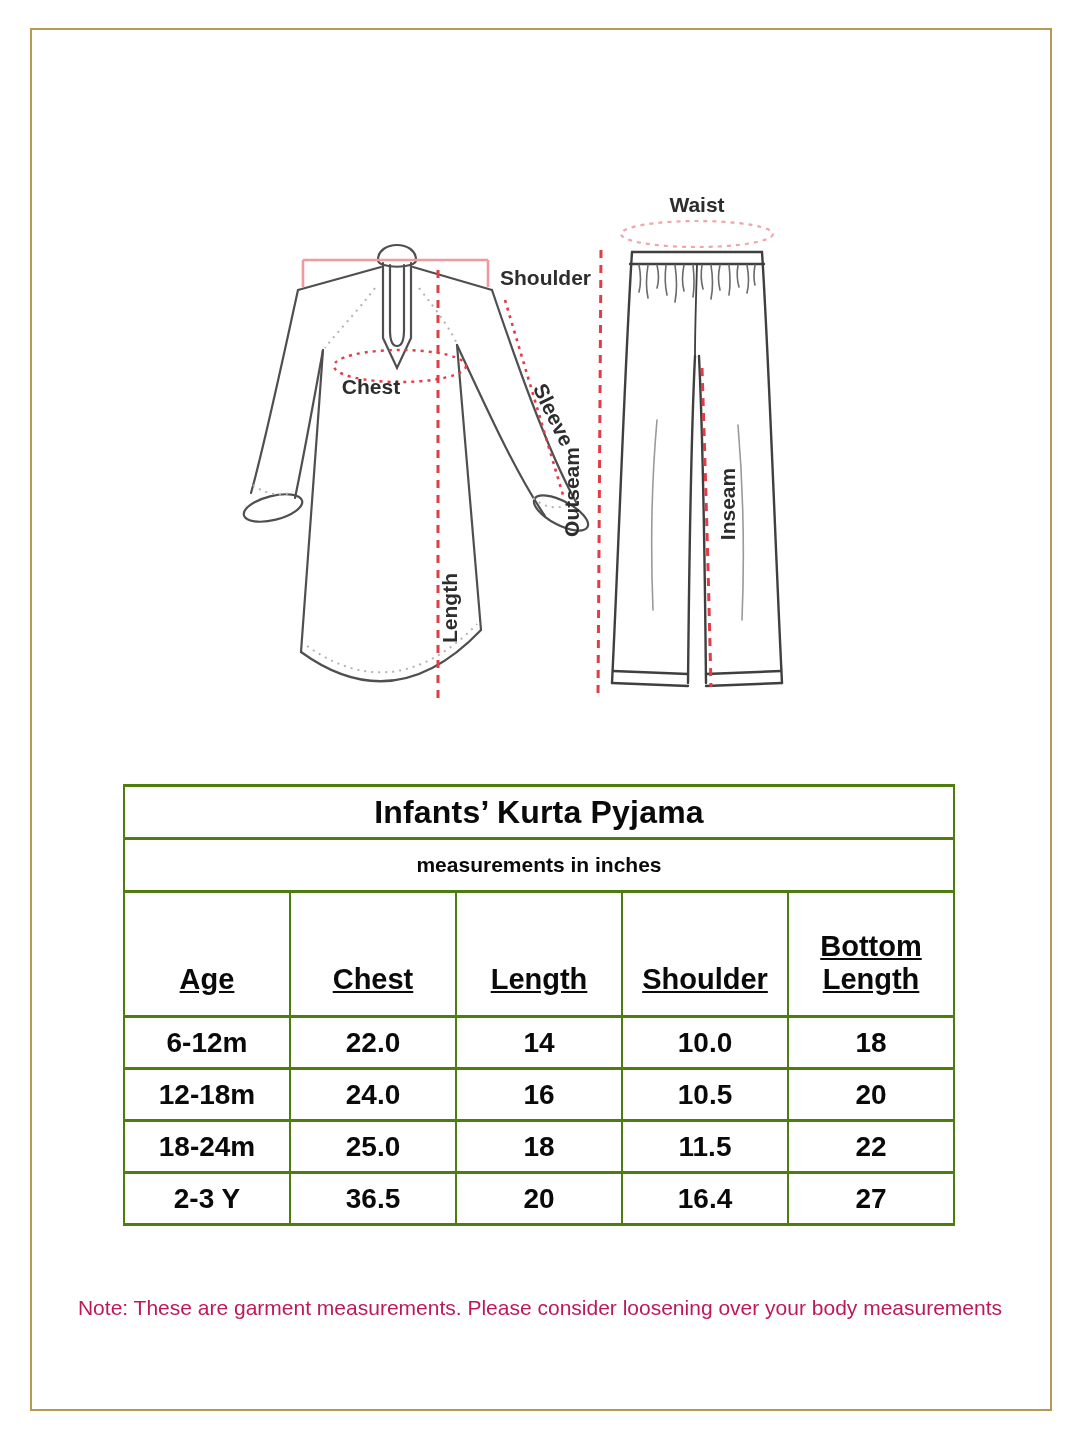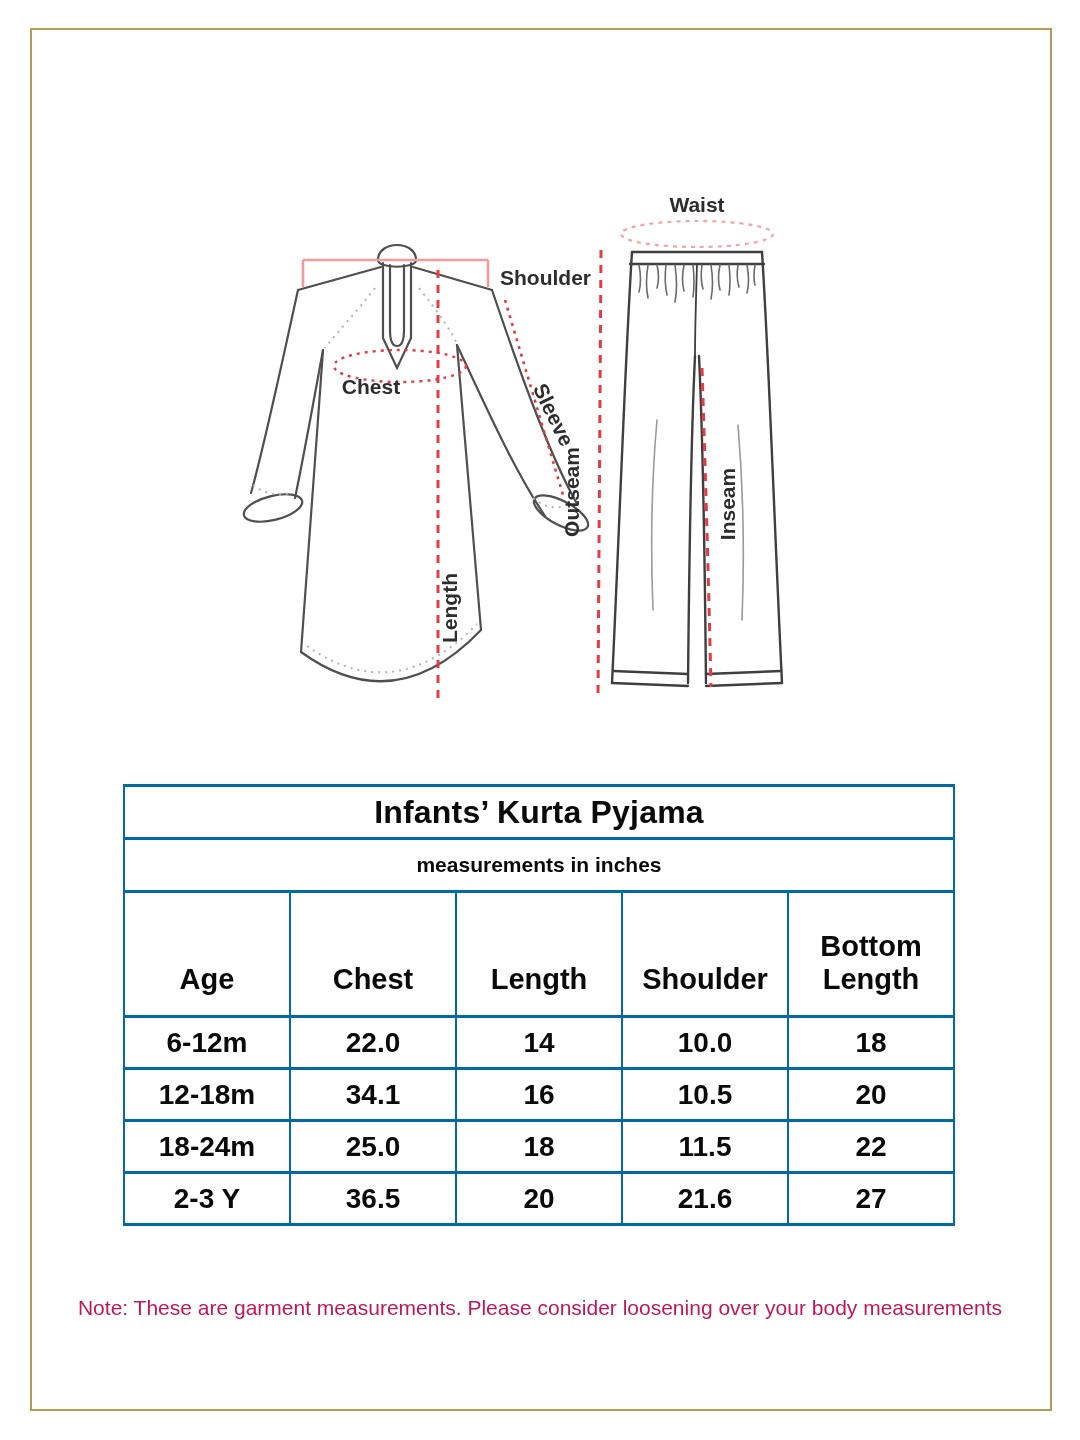--- a/index.html
+++ b/index.html
@@ -20,26 +20,26 @@
   .logo-mark{position:absolute;right:-48px;top:-52px;width:64px;height:64px;}
 
   
   .diagram{position:absolute;left:195px;top:160px;width:680px;height:595px;}
   .diagram text{font-family:"Liberation Sans",sans-serif;font-size:21px;font-weight:bold;
                 fill:#2d2d2d;}
 
   
   .size-table{position:absolute;left:123px;top:784px;width:832px;border-collapse:collapse;
               table-layout:fixed;background:#fff;color:#0a0a0a;}
-  .size-table td{border:2px solid #0369a1;text-align:center;font-weight:bold;
+  .size-table td{border:2px solid #4d7c0f;text-align:center;font-weight:bold;
                  padding:0;overflow:hidden;}
   .size-table tr td{border-top-width:3px;border-bottom-width:3px;}
   td.t-title{font-size:32px;height:50px;letter-spacing:0.2px;}
   td.t-sub{font-size:21px;height:50px;}
-  tr.t-head td{font-size:29px;height:102px;vertical-align:bottom;padding-bottom:20px;line-height:1.12;}
+  tr.t-head td{font-size:29px;height:102px;vertical-align:bottom;padding-bottom:20px;line-height:1.12;text-decoration:underline;}
   tr.t-row td{font-size:28px;height:49px;}
 
   
   .note{position:absolute;left:45px;top:1286px;width:990px;text-align:center;
         color:#be185d;font-size:21px;line-height:2.05;}
 </style>
 </head>
 <body>
 
 <div class="page">
@@ -137,37 +137,37 @@
     </tr>
     <tr class="t-row">
       <td>6-12m</td>
       <td>22.0</td>
       <td>14</td>
       <td>10.0</td>
       <td>18</td>
     </tr>
     <tr class="t-row">
       <td>12-18m</td>
-      <td>34.1</td>
+      <td>24.0</td>
       <td>16</td>
       <td>10.5</td>
       <td>20</td>
     </tr>
     <tr class="t-row">
       <td>18-24m</td>
       <td>25.0</td>
       <td>18</td>
       <td>11.5</td>
       <td>22</td>
     </tr>
     <tr class="t-row">
       <td>2-3 Y</td>
       <td>36.5</td>
       <td>20</td>
-      <td>21.6</td>
+      <td>16.4</td>
       <td>27</td>
     </tr>
   </tbody>
     </table>
 
   <footer class="note">
     <div>Note: These are garment measurements. Please consider loosening over your body measurements</div>
   </footer>
 
 </div>

